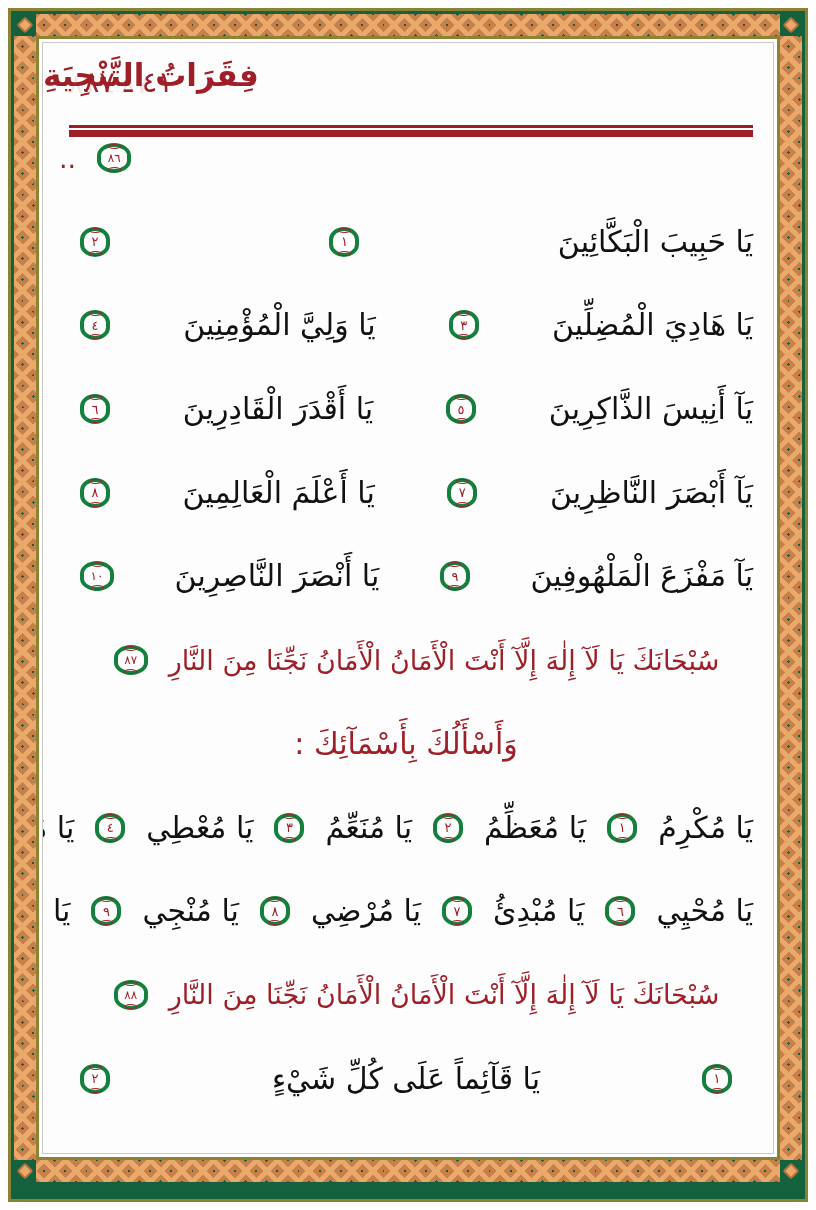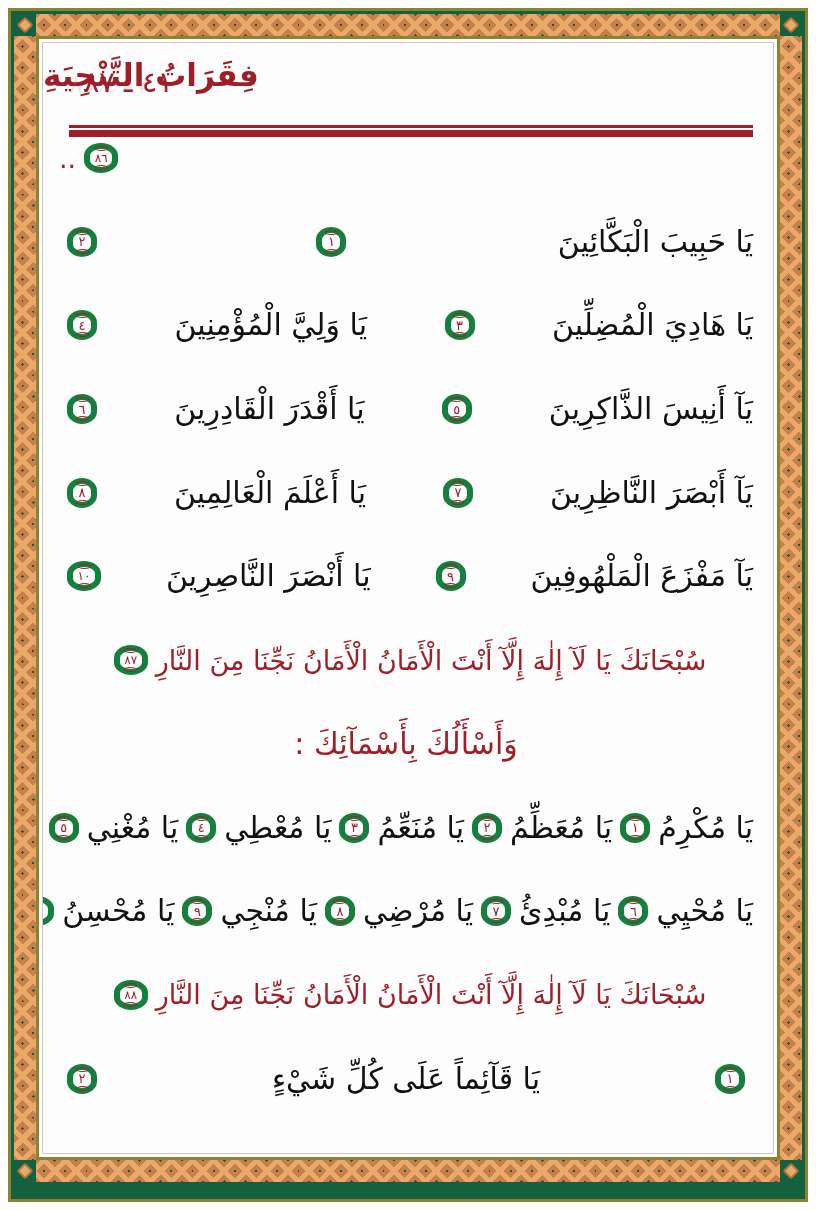--- a/index.html
+++ b/index.html
@@ -221,24 +221,24 @@
   .txt.small {
     font-size: 27px;
   }
 
   
   .marker {
     display: inline-flex;
     align-items: center;
     justify-content: center;
     width: 30px; height: 30px;
-    margin: 0 8px;
+    margin: 0 21px;
     color: #9e1f28;
     font-size: 13px;
-    border: 6px solid #15803d;
+    border: 4px solid #15803d;
     border-radius: 50% 50% 50% 50% / 42% 42% 42% 42%;
     position: relative;
     flex: 0 0 auto;
     background: transparent;
     box-sizing: border-box;
     direction: rtl;
   }
   .marker::before,
   .marker::after {
     content: "";

